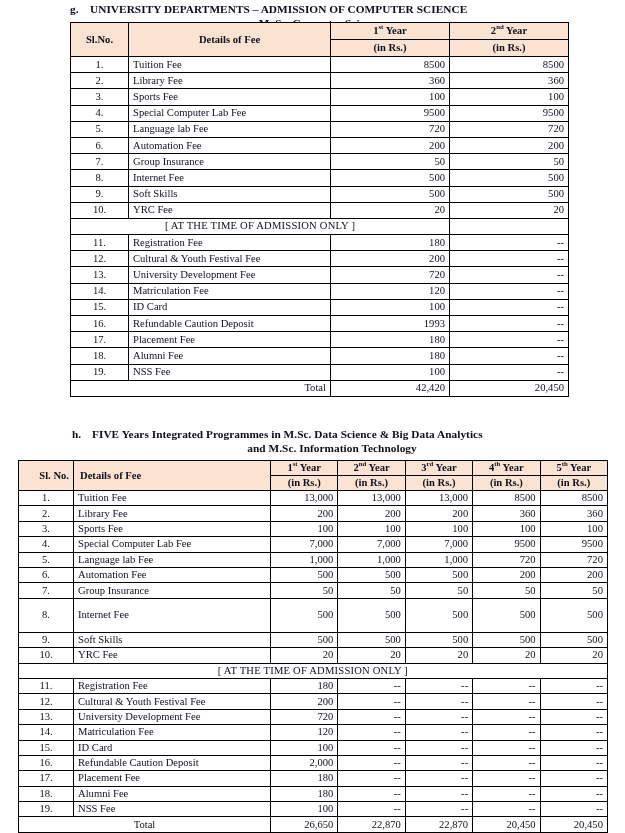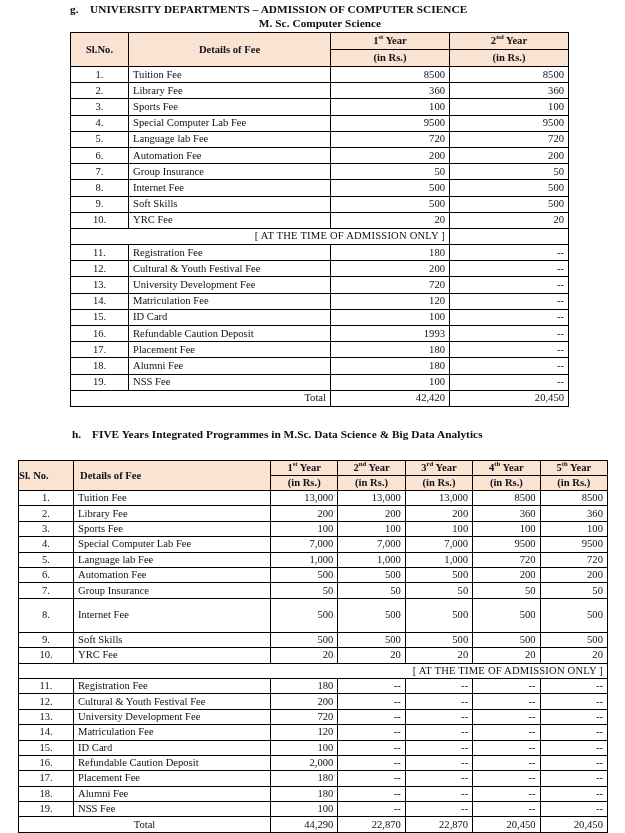--- a/index.html
+++ b/index.html
@@ -64,21 +64,21 @@
     background: #fbe3d2;
     font-weight: bold;
     text-align: center;
     padding: 2px 3px 3px 3px;
   }
   .c-num   { text-align: center; }
   .c-label { text-align: left; }
   .c-val   { text-align: right; padding-right: 5px; }
   .bold    { font-weight: bold; }
   .admit {
-    text-align: right;
+    text-align: center;
     font-weight: bold;
     letter-spacing: 0.2px;
     padding-top: 2px;
     padding-bottom: 2px;
   }
   .total-label-right {
     text-align: right;
     font-weight: bold;
     padding-right: 7px;
   }
@@ -89,21 +89,21 @@
   sup {
     font-size: 0.64em;
     vertical-align: super;
     line-height: 0;
   }
 
   
   #table1-wrap {
     position: absolute;
     left: 70px;
-    top: 32px;
+    top: 22px;
     width: 498px;
   }
   #table1 { width: 498px; }
   #table1 .col-sl    { width: 58px; }
   #table1 .col-det   { width: 202px; }
   #table1 .col-y1    { width: 119px; }
   #table1 .col-y2    { width: 119px; }
   #table1 tbody tr { height: 16.2px; }
 
   #head1 {
@@ -126,21 +126,21 @@
     top: 460px;
     width: 589px;
   }
   #table2 { width: 589px; }
   #table2 .col-sl  { width: 55px; }
   #table2 .col-det { width: 197px; }
   #table2 .col-yr  { width: 67.4px; }
   #table2 tbody tr { height: 15.4px; }
   #table2 thead th { padding: 1px 4px 2px 4px; }
   #table2 .hdr-sl, #table2 .hdr-det { text-align: left; padding-left: 6px; }
-  #table2 .hdr-sl { text-align: left; padding-left: 0; }
+  #table2 .hdr-sl { text-align: right; padding-left: 0; }
   #table2 .tall-row { height: 34px; }
   #table2 .tall-row td { vertical-align: middle; }
   #table2 .top-align { vertical-align: top; padding-top: 1px; }
 </style>
 </head>
 <body>
 
 <div class="page">
 
   <div id="head1" class="section-head">
@@ -297,20 +297,21 @@
           </tr>
         </tbody>
     </table>
   </div>
 
   <div id="head2" class="section-head">
     <div class="head-line-1">
       <span class="head-letter">h.</span>
       <span class="head-text">FIVE Years Integrated Programmes in M.Sc. Data Science &amp; Big Data Analytics</span>
     </div>
+    <div class="head-sub">and M.Sc. Information Technology</div>
   </div>
 
   <div id="table2-wrap">
     <table class="fee" id="table2">
       <colgroup>
         <col class="col-sl">
           <col class="col-det">
         <col class="col-yr">
           <col class="col-yr">
           <col class="col-yr">
@@ -505,21 +506,21 @@
             <td class="c-num">19.</td>
             <td class="c-label">NSS Fee</td>
             <td class="c-val">100</td>
             <td class="c-val">--</td>
             <td class="c-val">--</td>
             <td class="c-val">--</td>
             <td class="c-val">--</td>
           </tr>
           <tr>
             <td colspan="2" class="total-label-center">Total</td>
-            <td class="c-val bold">44,290</td>
+            <td class="c-val bold">26,650</td>
             <td class="c-val bold">22,870</td>
             <td class="c-val bold">22,870</td>
             <td class="c-val bold">20,450</td>
             <td class="c-val bold">20,450</td>
           </tr>
         </tbody>
     </table>
   </div>
 
 </div>

